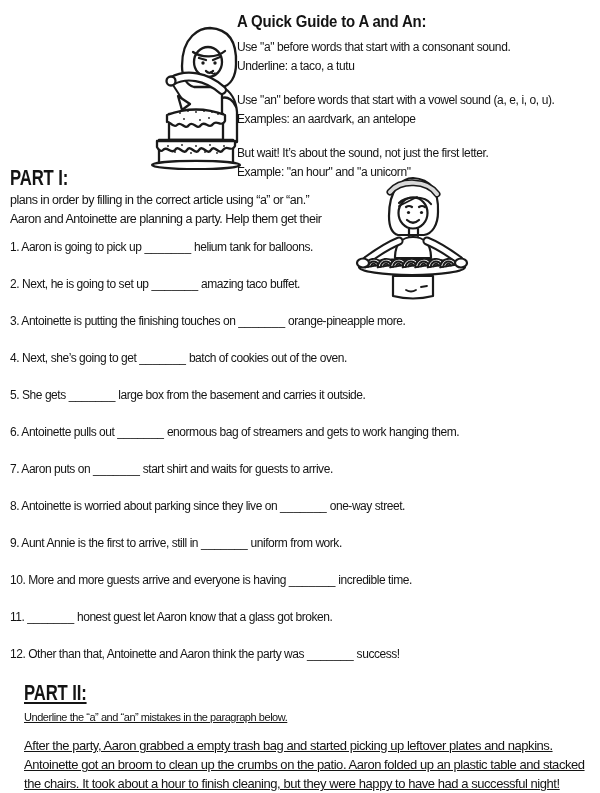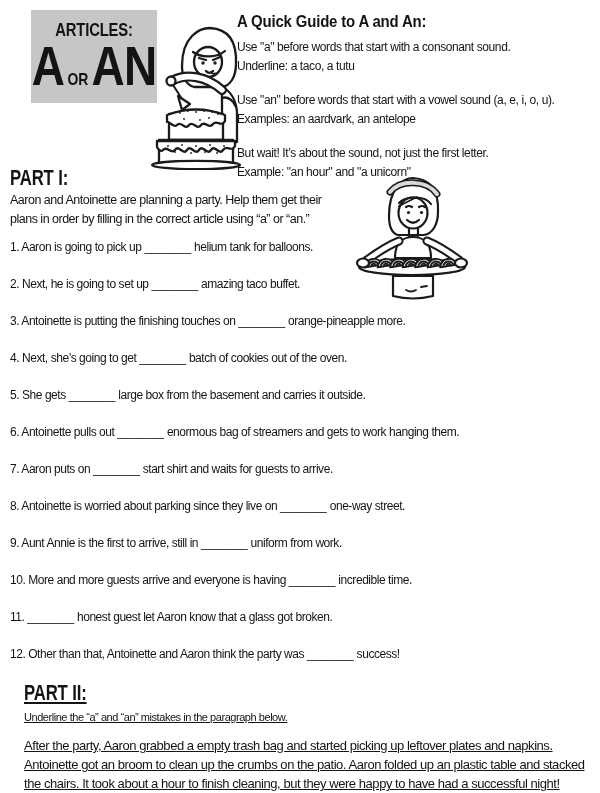--- a/index.html
+++ b/index.html
@@ -37,28 +37,20 @@
   .pline{font-size:13px;letter-spacing:-0.45px;line-height:19px;white-space:nowrap;}
   
   .cake-illo{position:absolute;left:138px;top:24px;}
   .platter-illo{position:absolute;left:351px;top:172px;}
 </style>
 </head>
 <body>
 
 <div class="page">
 
-  <div class="badge">
-    <div class="badge-title">ARTICLES:</div>
-    <div class="badge-row">
-      <span class="badge-big">A</span>
-      <span class="badge-or">OR</span>
-      <span class="badge-big">AN</span>
-    </div>
-  </div>
 
   <svg class="cake-illo" width="112" height="146" viewBox="0 0 112 146" aria-hidden="true">
     <g stroke="#1a1a1a" stroke-width="2.3" stroke-linecap="round" stroke-linejoin="round" fill="#fff">
       <path d="M44,42 C44,12 62,4 72,4 C90,5 99,16 98,40 C98,53 92,62 84,63 L56,63 C48,61 44,52 44,42 Z"></path>
       <ellipse cx="70" cy="38" rx="14" ry="15"></ellipse>
       <path d="M55,28 C63,34 79,34 87,27" fill="none"></path>
       <path d="M61,34 l7,2" fill="none"></path>
       <path d="M82,33 l-7,3" fill="none"></path>
       <circle cx="65" cy="39" r="1.7" fill="#1a1a1a" stroke="none"></circle>
       <circle cx="77" cy="39" r="1.7" fill="#1a1a1a" stroke="none"></circle>
@@ -111,22 +103,22 @@
     </div>
     <div class="guide-block">
       <div class="gline">But wait! It’s about the sound, not just the first letter.</div>
       <div class="gline">Example: "an hour" and "a unicorn"</div>
     </div>
   </div>
 
   <div class="part1">
     <div class="part-title">PART I:</div>
     <div class="intro">
+      <div class="iline">plans in order by filling in the correct article using “a” or “an.”</div>
       <div class="iline">Aaron and Antoinette are planning a party. Help them get their</div>
-      <div class="iline">plans in order by filling in the correct article using “a” or “an.”</div>
     </div>
     <div class="items">
       <div class="item"><span>1.</span><span> Aaron is going to pick up </span><span class="blank">_______</span><span> helium tank for balloons.</span></div>
       <div class="item"><span>2.</span><span> Next, he is going to set up </span><span class="blank">_______</span><span> amazing taco buffet.</span></div>
       <div class="item"><span>3.</span><span> Antoinette is putting the finishing touches on </span><span class="blank">_______</span><span> orange-pineapple more.</span></div>
       <div class="item"><span>4.</span><span> Next, she’s going to get </span><span class="blank">_______</span><span> batch of cookies out of the oven.</span></div>
       <div class="item"><span>5.</span><span> She gets </span><span class="blank">_______</span><span> large box from the basement and carries it outside.</span></div>
       <div class="item"><span>6.</span><span> Antoinette pulls out </span><span class="blank">_______</span><span> enormous bag of streamers and gets to work hanging them.</span></div>
       <div class="item"><span>7.</span><span> Aaron puts on </span><span class="blank">_______</span><span> start shirt and waits for guests to arrive.</span></div>
       <div class="item"><span>8.</span><span> Antoinette is worried about parking since they live on </span><span class="blank">_______</span><span> one-way street.</span></div>

